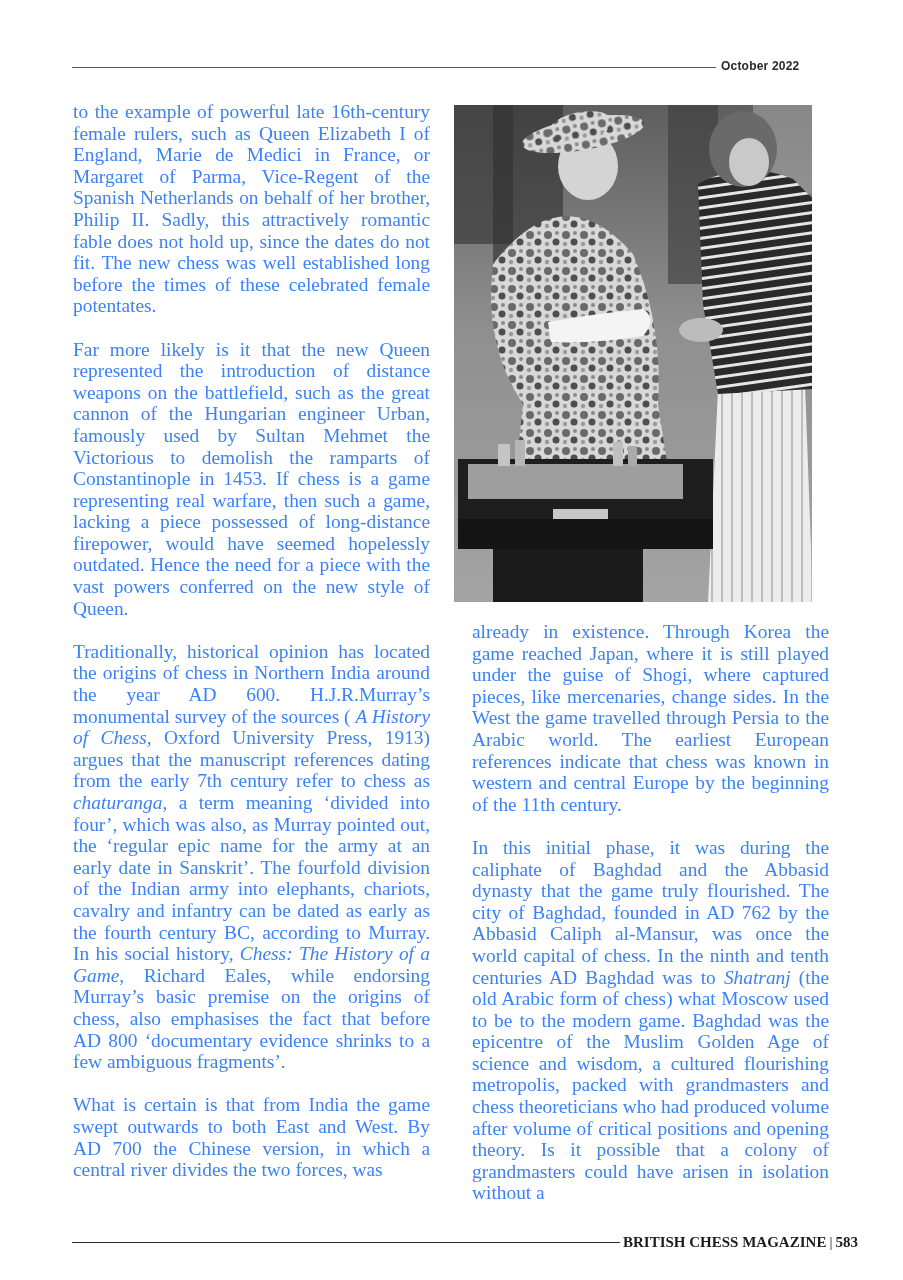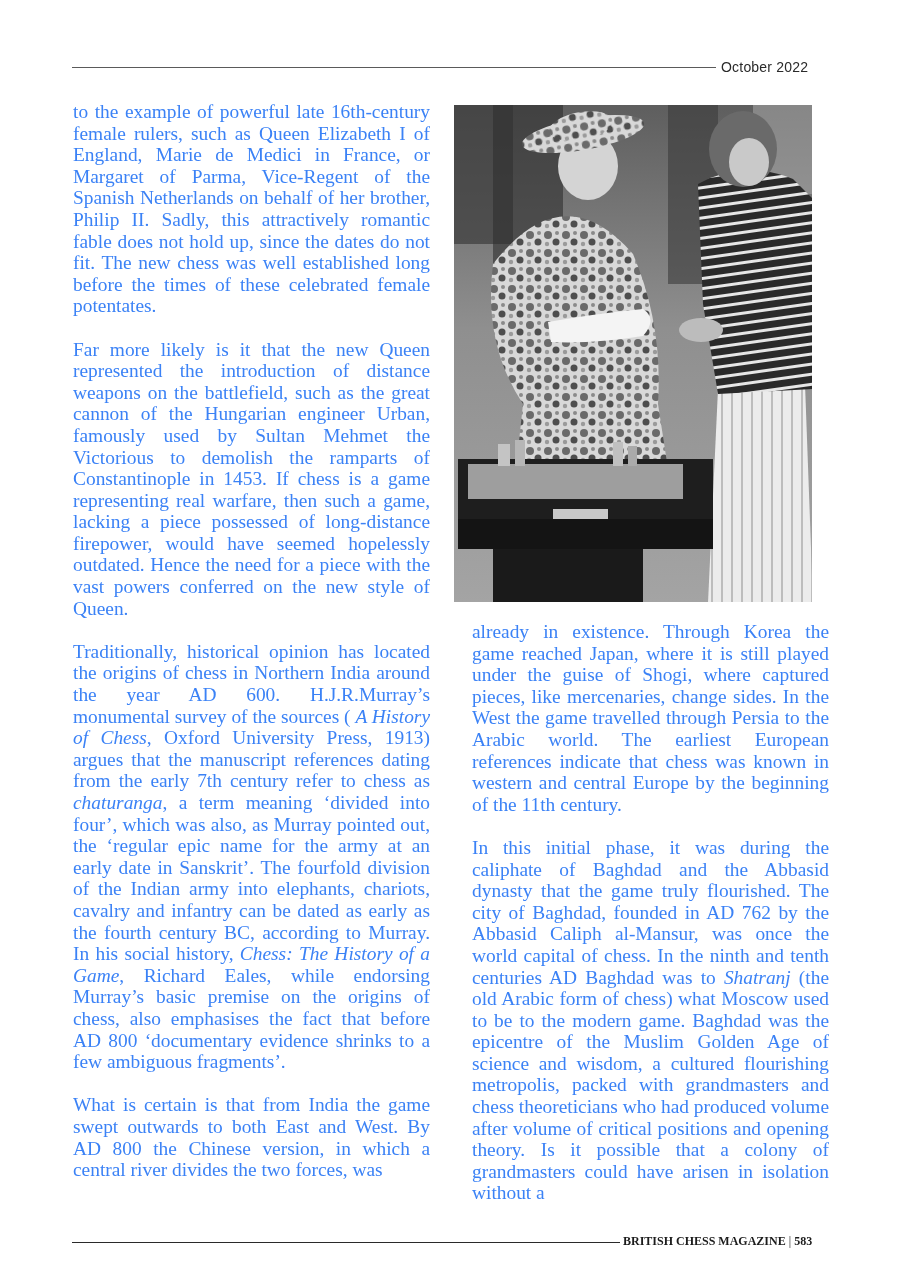--- a/index.html
+++ b/index.html
@@ -20,22 +20,22 @@
       top: 67px;
       width: 644px;
       height: 1px;
       background: #5a5a5a;
     }
     .header-date {
       position: absolute;
       left: 721px;
       top: 59px;
       font-family: "Liberation Sans", sans-serif;
-      font-size: 14px;
-      font-weight: normal;
+      font-size: 12px;
+      font-weight: bold;
       color: #2a2a2a;
       letter-spacing: 0.2px;
       white-space: nowrap;
     }
     .col {
       position: absolute;
       font-family: "Liberation Serif", serif;
       font-size: 19.4px;
       line-height: 21.6px;
       text-align: justify;
@@ -81,41 +81,41 @@
       top: 1242px;
       width: 548px;
       height: 1px;
       background: #2a2a2a;
     }
     .footer-text {
       position: absolute;
       left: 623px;
       top: 1234px;
       font-family: "Liberation Serif", serif;
-      font-size: 12px;
+      font-size: 15px;
       font-weight: bold;
       color: #1c1c1c;
       white-space: nowrap;
     }
     .footer-sep {
       margin: 0 3px;
       font-weight: normal;
     }
   </style>
 </head>
 <body>
 
 <div class="header-rule"></div>
 <div class="header-date">October 2022</div>
 
 <div class="col col-left">
   <p>to the example of powerful late 16th-century female rulers, such as Queen Elizabeth I of England, Marie de Medici in France, or Margaret of Parma, Vice-Regent of the Spanish Netherlands on behalf of her brother, Philip II. Sadly, this attractively romantic fable does not hold up, since the dates do not fit. The new chess was well established long before the times of these celebrated female potentates.</p>
   <p>Far more likely is it that the new Queen represented the introduction of distance weapons on the battlefield, such as the great cannon of the Hungarian engineer Urban, famously used by Sultan Mehmet the Victorious to demolish the ramparts of Constantinople in 1453. If chess is a game representing real warfare, then such a game, lacking a piece possessed of long-distance firepower, would have seemed hopelessly outdated. Hence the need for a piece with the vast powers conferred on the new style of Queen.</p>
   <p><span>Traditionally, historical opinion has located the origins of chess in Northern India around the year AD 600. H.J.R.Murray’s monumental survey of the sources ( </span><em>A History of Chess</em><span>, Oxford University Press, 1913) argues that the manuscript references dating from the early 7th century refer to chess as </span><em>chaturanga</em><span>, a term meaning ‘divided into four’, which was also, as Murray pointed out, the ‘regular epic name for the army at an early date in Sanskrit’. The fourfold division of the Indian army into elephants, chariots, cavalry and infantry can be dated as early as the fourth century BC, according to Murray. In his social history, </span><em>Chess: The History of a Game</em><span>, Richard Eales, while endorsing Murray’s basic premise on the origins of chess, also emphasises the fact that before AD 800 ‘documentary evidence shrinks to a few ambiguous fragments’.</span></p>
-  <p>What is certain is that from India the game swept outwards to both East and West. By AD 800 the Chinese version, in which a central river divides the two forces, was</p>
+  <p>What is certain is that from India the game swept outwards to both East and West. By AD 700 the Chinese version, in which a central river divides the two forces, was</p>
 </div>
 
 <div class="photo">
   <svg viewBox="0 0 360 499" preserveAspectRatio="none">
     <defs>
       <linearGradient id="bg" x1="0" y1="0" x2="0" y2="1">
         <stop offset="0" stop-color="#5e5e5e"></stop>
         <stop offset="0.45" stop-color="#8f8f8f"></stop>
         <stop offset="1" stop-color="#a4a4a4"></stop>
       </linearGradient>

